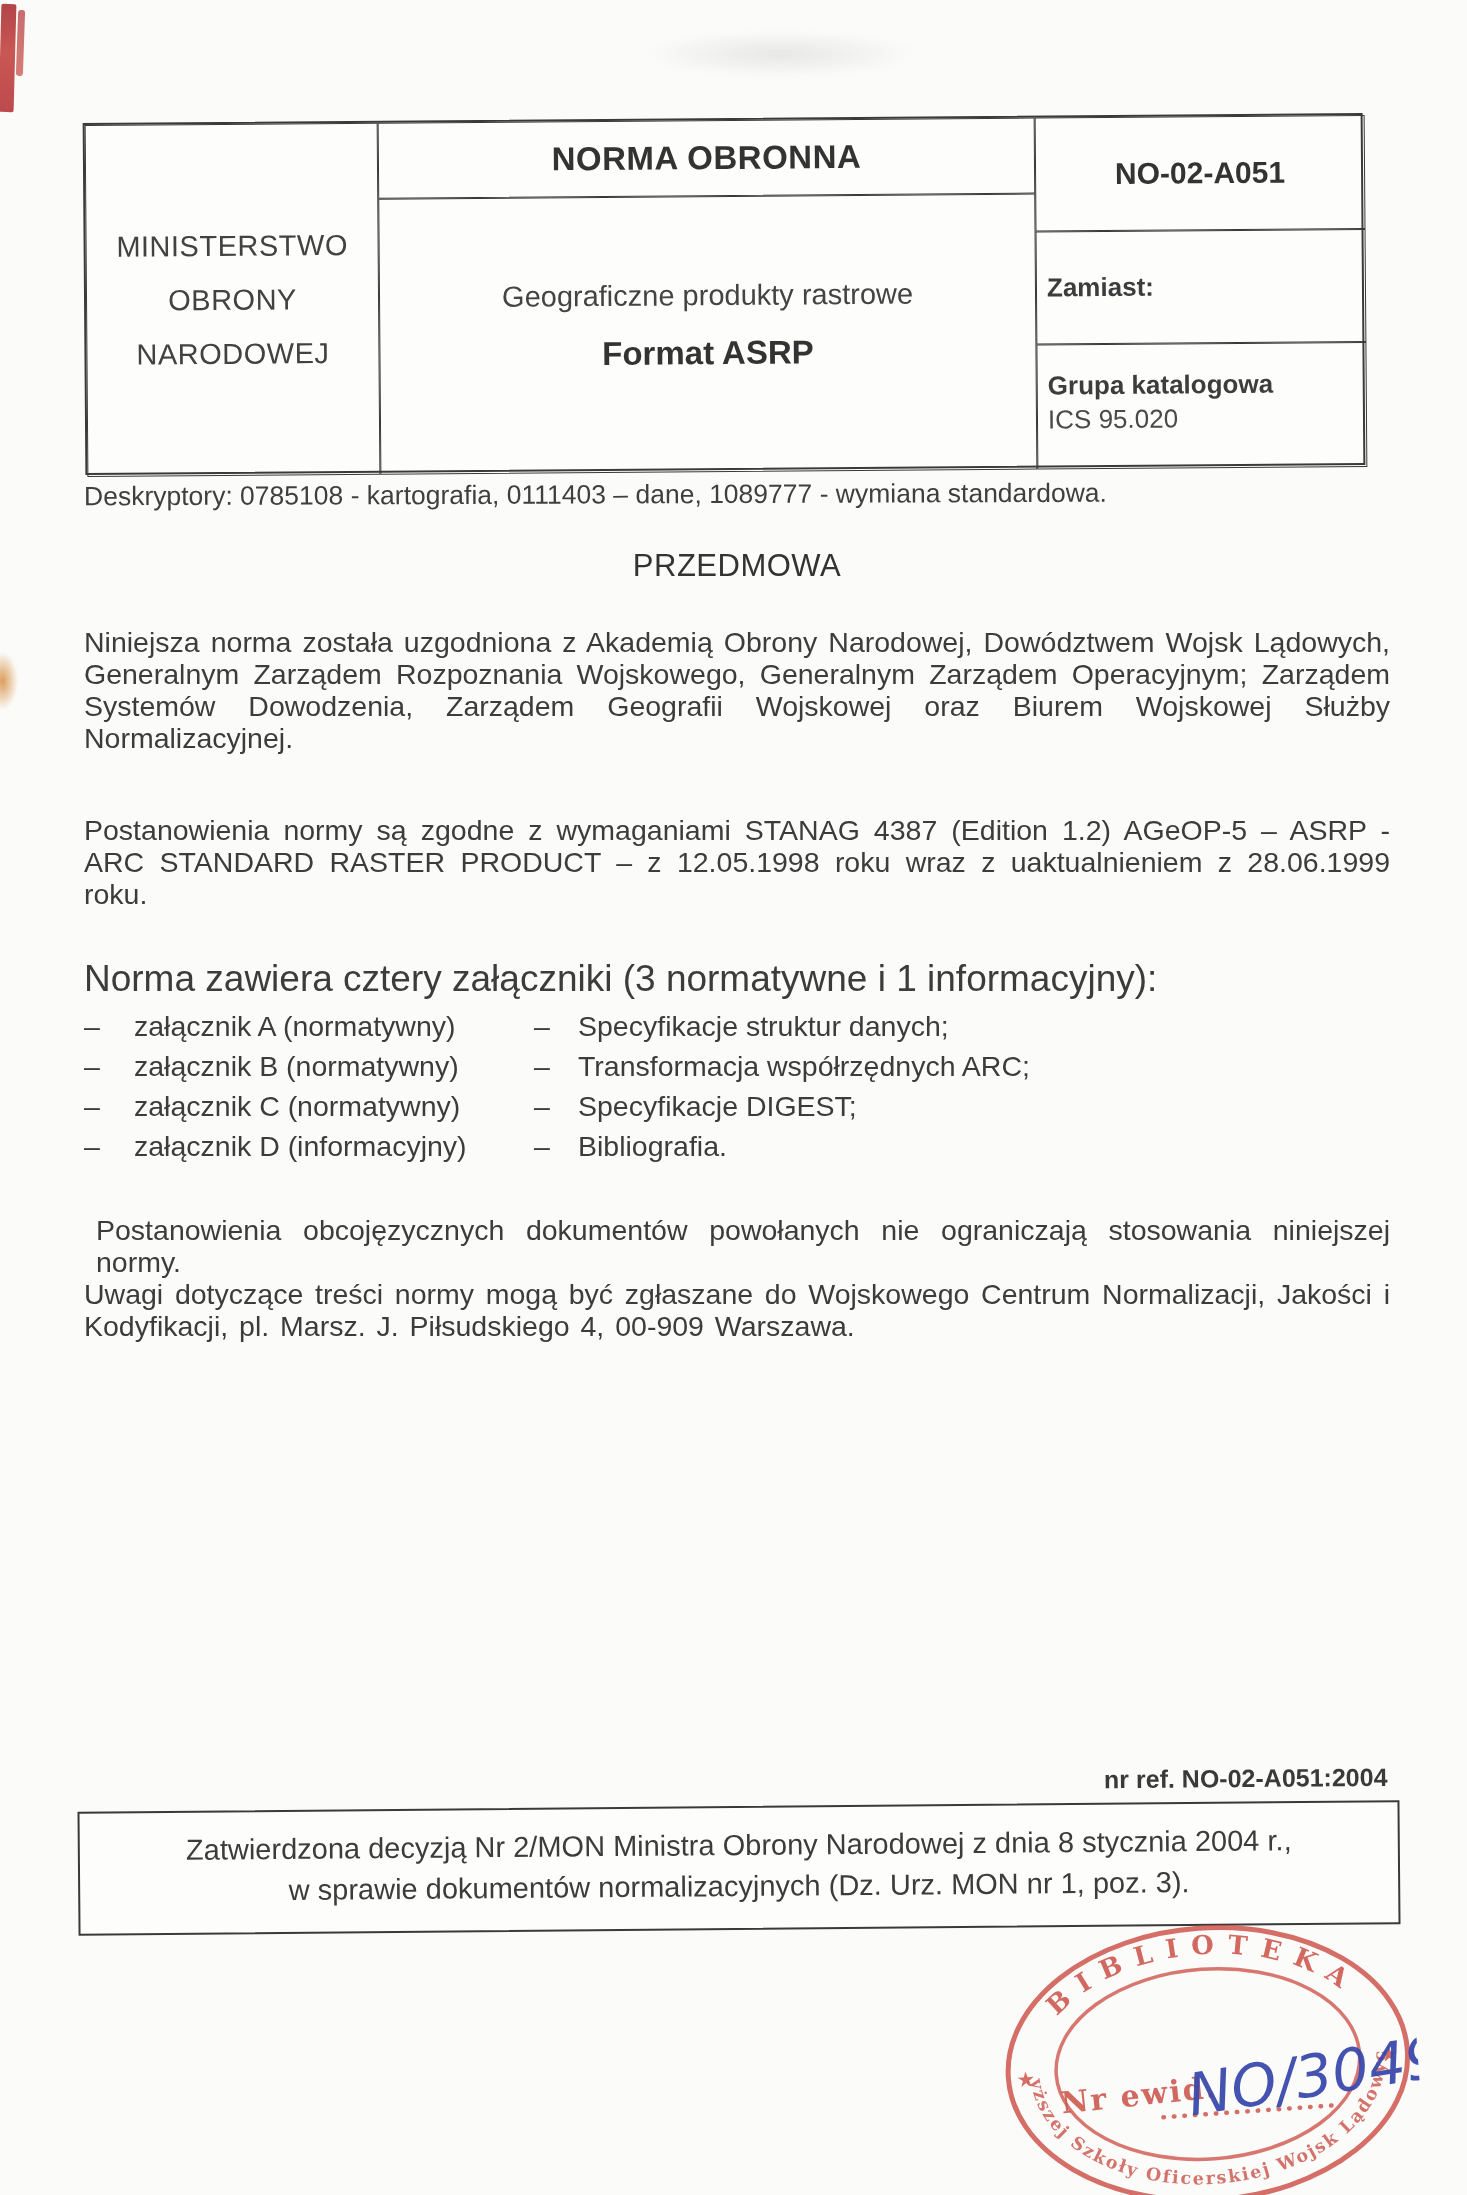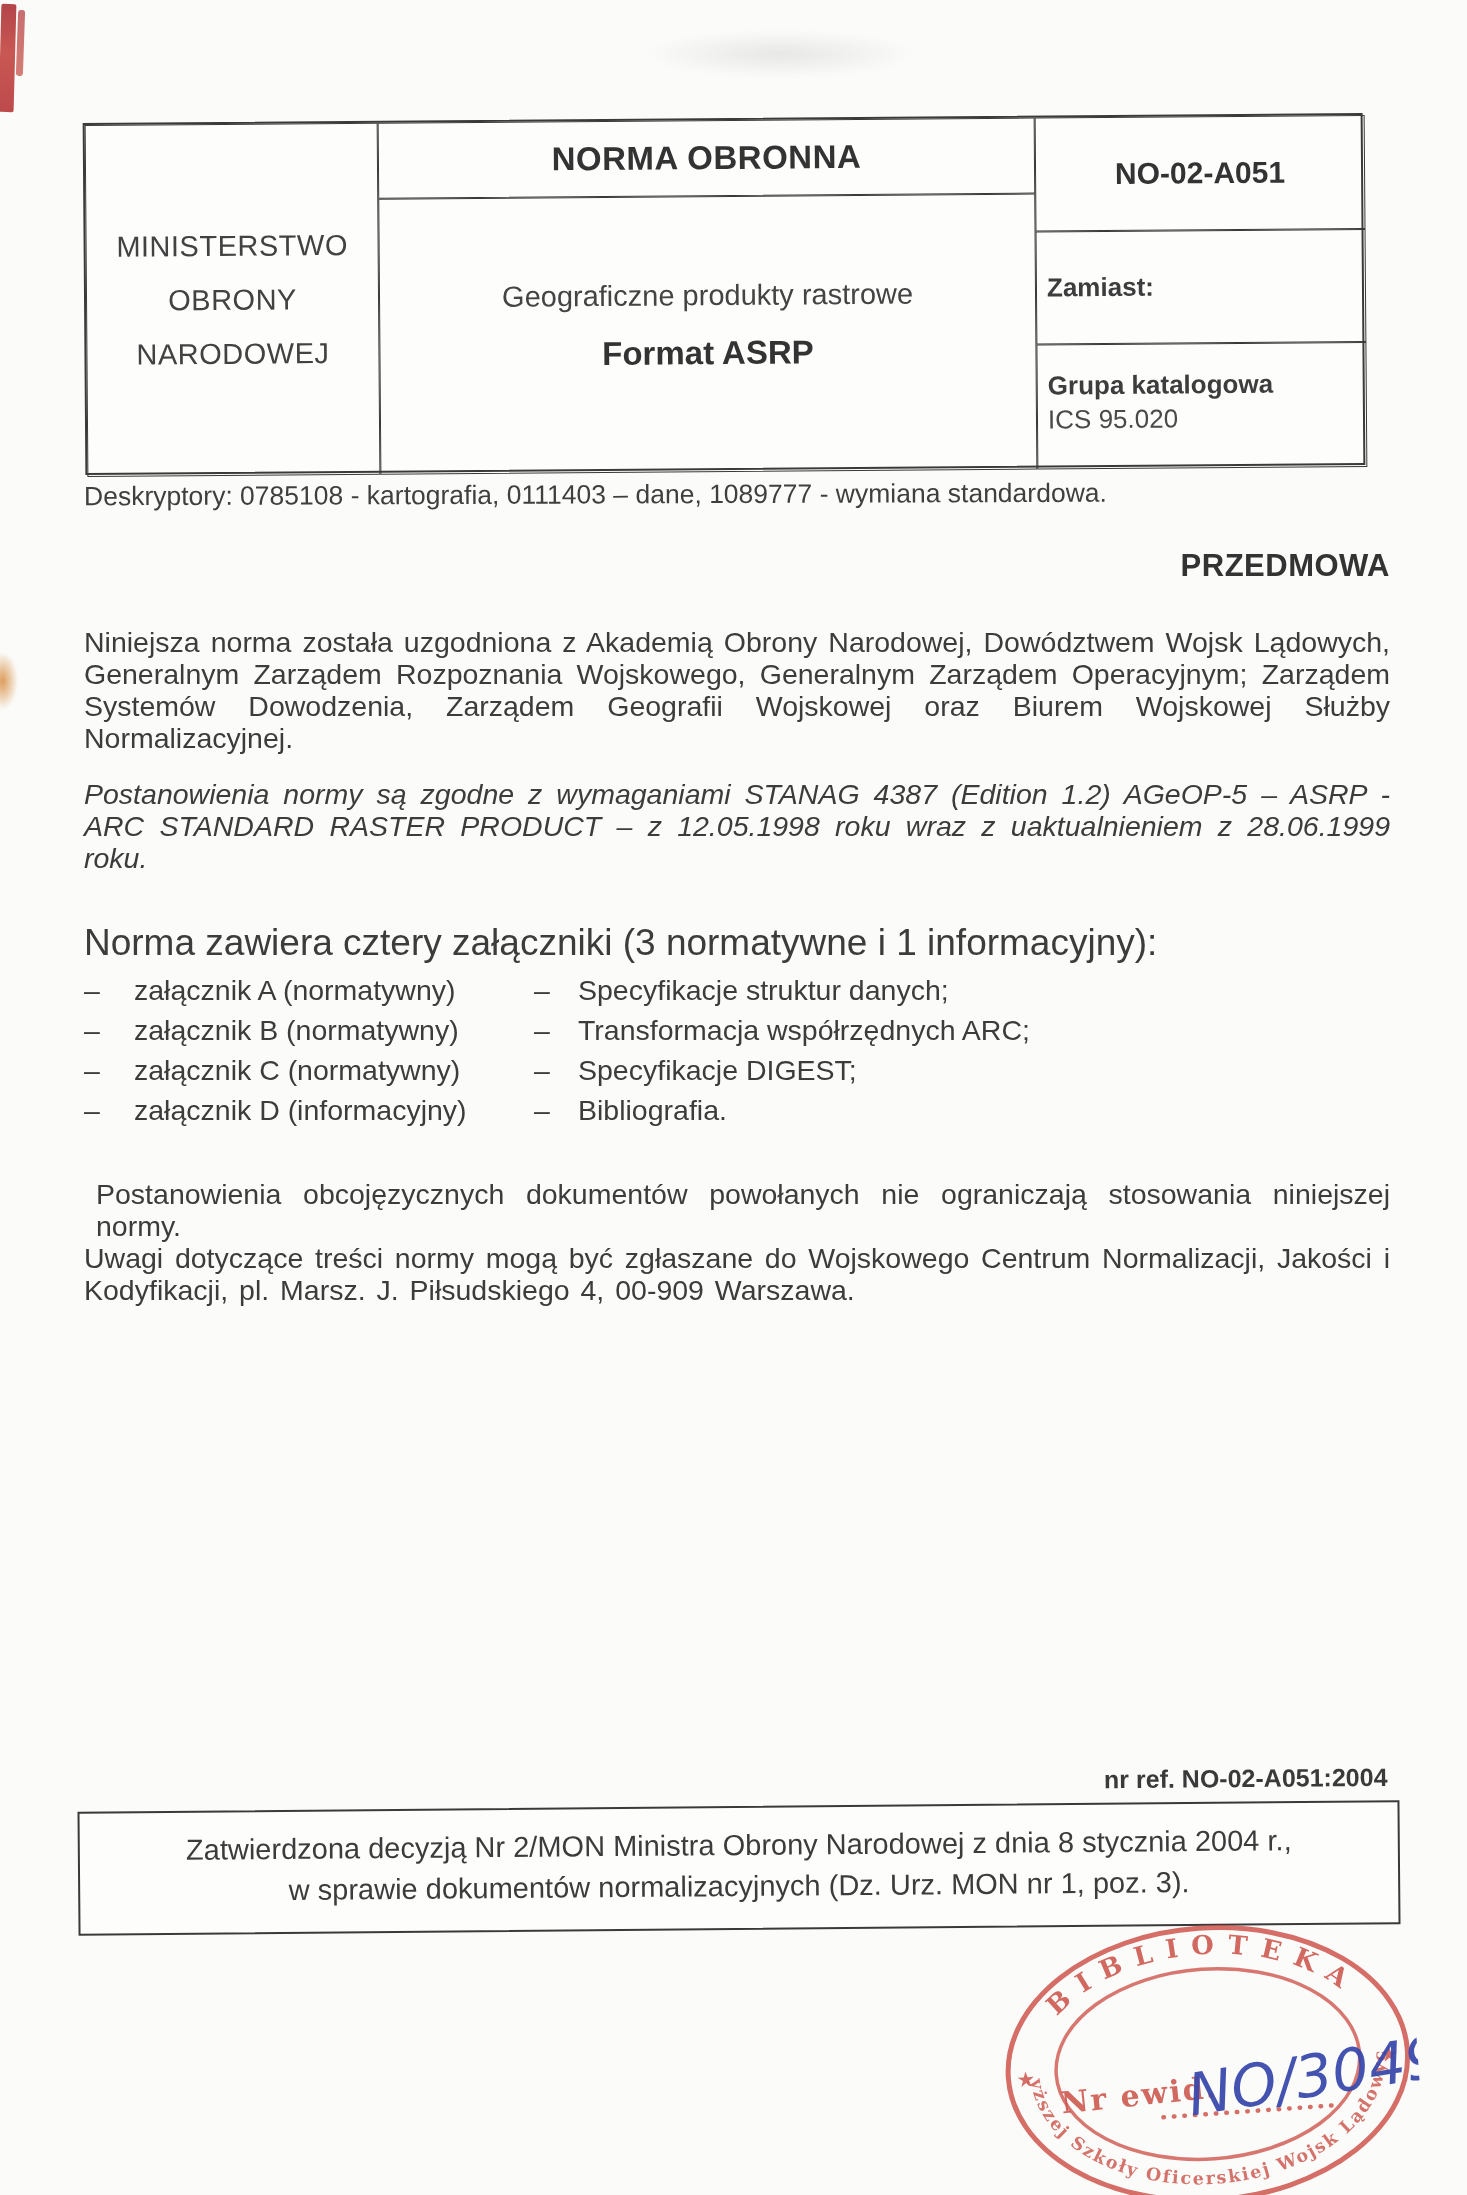--- a/index.html
+++ b/index.html
@@ -48,24 +48,24 @@
   .c3b{grid-column:3;grid-row:3;display:flex;align-items:center;padding-left:10px;font-weight:bold;font-size:26px;color:#3d3d3d;}
   .c3c{grid-column:3;grid-row:4;padding:25px 0 0 10px;}
   .catlabel{font-weight:bold;font-size:26px;color:#3d3d3d;}
   .catvalue{font-size:26px;margin-top:3px;color:#4a4a4a;}
 
   
   .descriptors{position:absolute;left:84px;top:479px;width:1310px;font-size:26.5px;color:#3f3f3f;transform:rotate(-0.2deg);}
 
   
   .content{position:absolute;left:84px;top:548px;width:1306px;}
-  .fwheading{text-align:right;font-weight:bold;font-size:31px;letter-spacing:.5px;color:#333;}
+  .fwheading{text-align:center;font-weight:normal;font-size:31px;letter-spacing:.5px;color:#333;}
   .para{font-size:28.5px;line-height:32px;text-align:justify;word-spacing:3px;color:#3c3c3c;}
   .p1{margin-top:42px;}
-  .p2{margin-top:24px;font-style:italic;}
+  .p2{margin-top:60px;}
   .intro{margin-top:48px;font-size:37px;line-height:42px;color:#3c3c3c;}
   .annexes{margin-top:6px;}
   .annexrow{display:grid;grid-template-columns:50px 400px 44px auto;font-size:28.5px;line-height:40px;color:#3c3c3c;}
   .p4{margin-top:48px;margin-left:12px;}
   .p5{}
 
   
   .refline{position:absolute;top:1764px;right:80px;font-size:25px;font-weight:bold;color:#3a3a3a;transform:rotate(-0.5deg);}
   .approval{
     position:absolute;left:78px;top:1806px;width:1322px;box-sizing:border-box;

